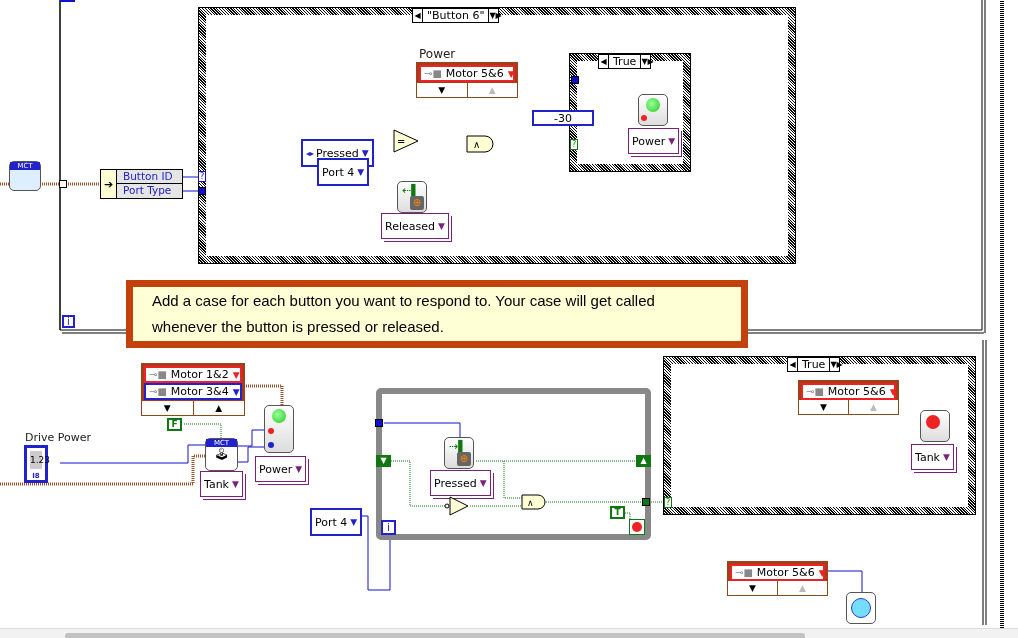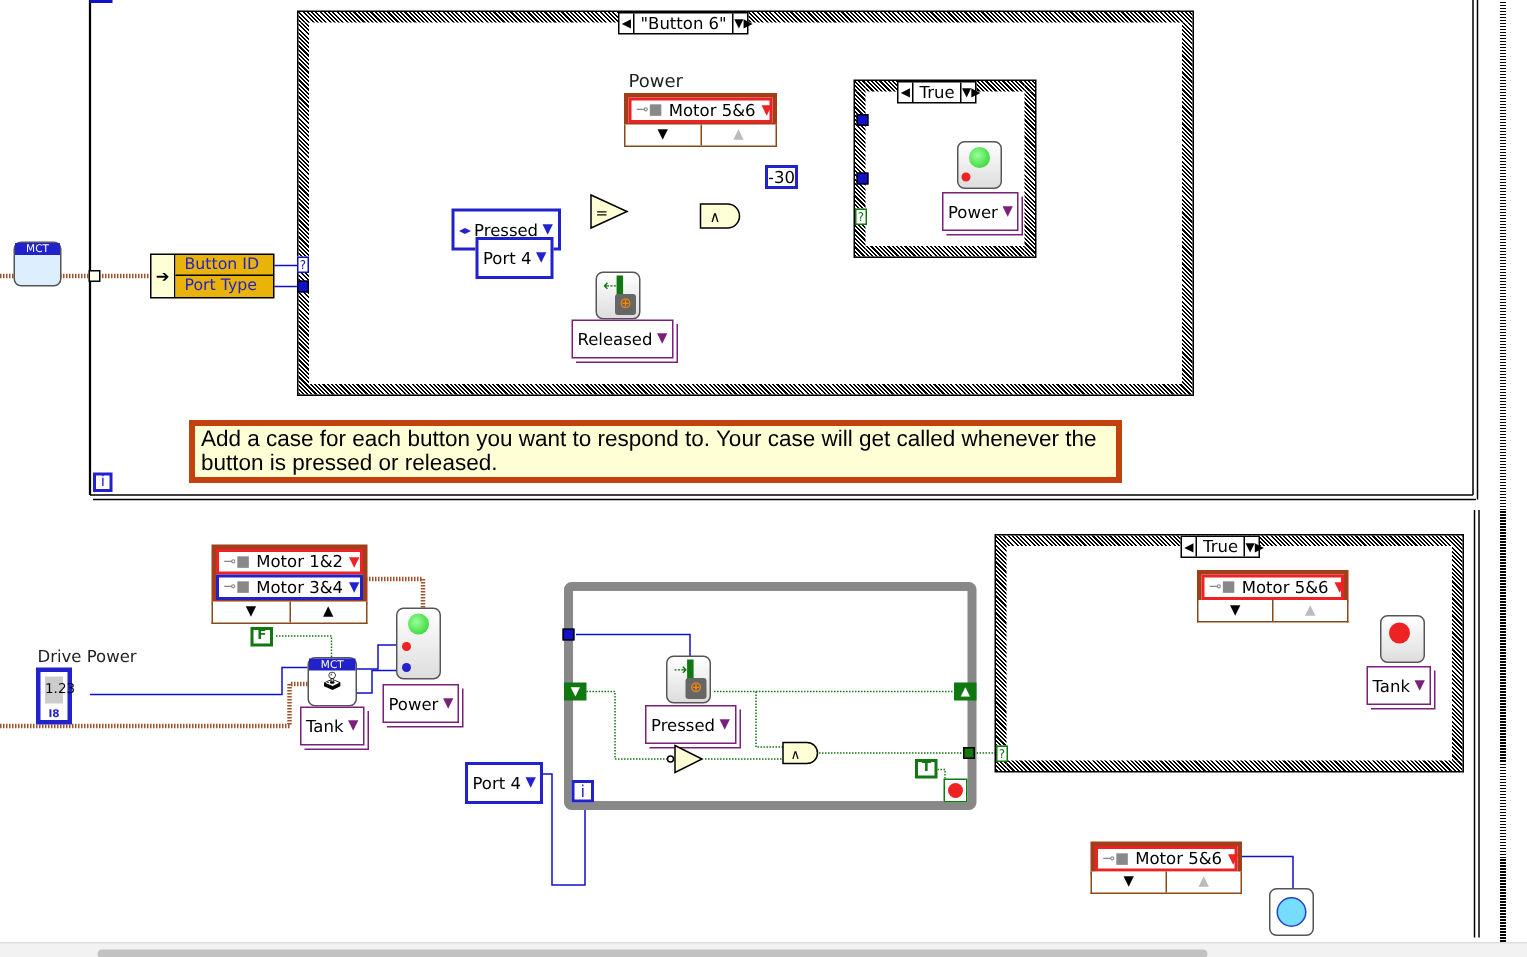--- a/index.html
+++ b/index.html
@@ -18,21 +18,21 @@
 .ring .row.blue .dd{color:#22c}
 .arrows{position:absolute;display:flex;border:1px solid #8a4a1a;border-top:none;height:15px;background:#fff}
 .arrows div{flex:1;text-align:center;font-size:9px;line-height:14px}
 .arrows div+div{border-left:1px solid #8a4a1a}
 .enum{position:absolute;border:2px solid #22c;background:#fff;height:16px;display:flex;align-items:center;padding:12px 3px;font-size:11px;white-space:nowrap}
 .enum .dd{color:#22c;font-size:9px;margin-left:3px}
 .enum.purple{border:1px solid #7a1f7a;box-shadow:2px 2px 0 #fff,3px 3px 0 #7a1f7a}
 .enum.purple .dd{color:#7a1f7a}
 .vi{position:absolute;width:30px;height:32px;border:1px solid #555;border-radius:5px;background:linear-gradient(#fff,#ddd)}
 .term{position:absolute;width:8px;height:8px;background:#11c;border:1px solid #000}
-.note{position:absolute;background:#ffffd6;border:4px solid #c2410c;font-size:15px;line-height:16px;padding:1px 4px;font-family:"Liberation Sans",sans-serif}
+.note{position:absolute;background:#ffffd6;border:7px solid #c2410c;font-size:15px;line-height:26px;padding:1px 19px;font-family:"Liberation Sans",sans-serif}
 .lab{position:absolute;font-size:11px;font-weight:bold;color:#222}
 svg{position:absolute;left:0;top:0}
 </style>
 </head>
 <body>
 
 <svg width="1018" height="638">
 
   <line x1="60" y1="0" x2="60" y2="330" stroke="#000" stroke-width="1.5"></line>
   <line x1="60" y1="0.5" x2="75" y2="0.5" stroke="#11c" stroke-width="3"></line>
@@ -97,21 +97,21 @@
     <div>▼</div>
     <div style="color:#bbb">▲</div>
   </div>
 
 <div class="vi" style="left:9px;top:161px;width:32px;height:30px;background:#def">
   <div style="background:#22c;color:#fff;font-size:7px;text-align:center">MCT</div>
 </div>
 <div class="abs" style="left:59px;top:180px;width:8px;height:8px;border:1px solid #000;background:#ffe"></div>
 <div class="abs" style="left:100px;top:169px;width:83px;height:30px;border:1px solid #000;background:#ffffd6;display:flex">
   <div style="width:16px;border-right:1px solid #000;display:flex;align-items:center;justify-content:center">➔</div>
-  <div style="flex:1;background:#eab308">
+  <div style="flex:1;background:#e5e5e5">
     <div style="color:#22c;height:14px;border-bottom:1px solid #000;padding-left:6px;font-size:10.5px">Button ID</div>
     <div style="color:#22c;padding-left:6px;font-size:10.5px">Port Type</div>
   </div>
 </div>
 <div class="abs" style="left:198px;top:171px;width:8px;height:11px;border:1px solid #11c;background:#fff;font-size:8px;color:#11c;line-height:9px;text-align:center">?</div>
 <div class="term" style="left:198px;top:187px"></div>
 
 <div class="enum" style="left:301px;top:139px">
     <span style="font-size:8px;color:#22c;margin-right:2px">◂▸</span>
     <span>Pressed</span>
@@ -138,21 +138,21 @@
 
 <div class="casebox checker" style="left:570px;top:54px;width:120px;height:117px"></div>
 <div class="selector" style="left:598px;top:54px">
   <span class="arr">◀</span>
     <span class="lbl">True</span>
     <span class="arr">▼▶</span>
 </div>
 <div class="term" style="left:571px;top:76px"></div>
 <div class="term" style="left:571px;top:115px"></div>
 <div class="abs" style="left:570px;top:139px;width:8px;height:11px;border:1px solid #117711;font-size:8px;color:#117711;text-align:center;line-height:9px;background:#fff">?</div>
-<div class="enum" style="left:510px;top:110px;padding:0 0">
+<div class="enum" style="left:532px;top:110px;padding:0 20px">
     <span>-30</span>
   </div>
 <div class="vi" style="left:638px;top:94px">
   <div style="width:14px;height:14px;border-radius:50%;background:radial-gradient(circle at 40% 40%,#9f9,#2c2);margin:3px 0 0 7px"></div>
   <div style="position:absolute;left:2px;bottom:4px;width:6px;height:6px;border-radius:50%;background:#e22"></div>
 </div>
 <div class="enum purple" style="left:628px;top:128px">
     <span>Power</span>
     <span class="dd">▼</span>
   </div>

